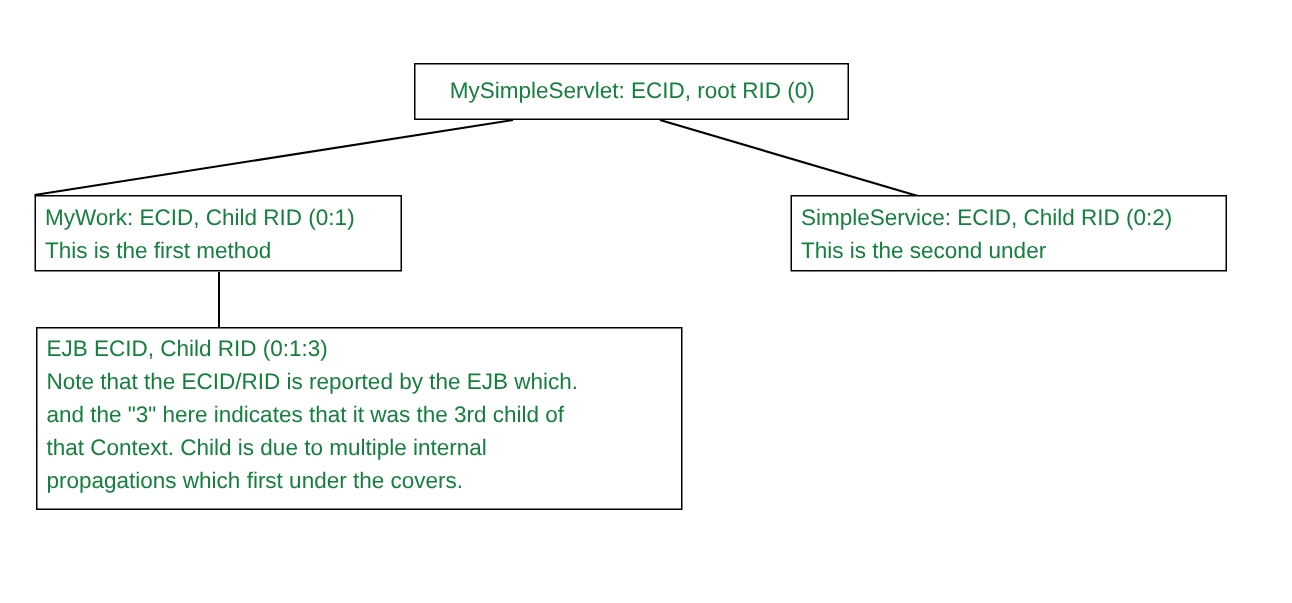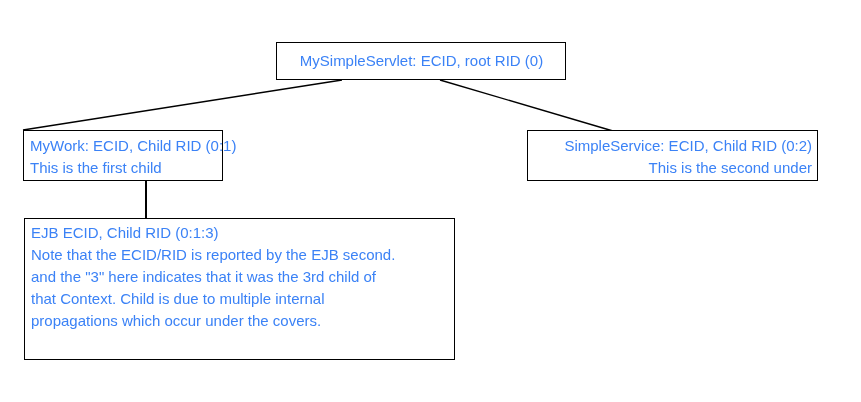--- a/index.html
+++ b/index.html
@@ -22,21 +22,21 @@
     top: 0;
     width: 861px;
     height: 402px;
     pointer-events: none;
   }
   .node {
     position: absolute;
     box-sizing: border-box;
     border: 1px solid #000000;
     background: #ffffff;
-    color: #3b82f6;
+    color: #15803d;
     font-size: 15px;
     line-height: 22px;
     padding: 3px 5px 3px 6px;
     white-space: nowrap;
   }
   .node .line {
     display: block;
     white-space: nowrap;
   }
   
@@ -45,68 +45,67 @@
     top: 42px;
     width: 290px;
     height: 38px;
     padding-top: 7px;
     text-align: center;
   }
   
   #node-mywork {
     left: 23px;
     top: 130px;
-    width: 200px;
+    width: 245px;
     height: 51px;
     padding-top: 4px;
   }
   
   #node-simpleservice {
     left: 527px;
     top: 130px;
     width: 291px;
     height: 51px;
     padding-top: 4px;
-    text-align: right;
   }
   
   #node-ejb {
     left: 24px;
     top: 218px;
     width: 431px;
-    height: 142px;
+    height: 122px;
     padding-top: 3px;
   }
 </style>
 </head>
 <body>
 
 <div id="canvas">
 
   <svg id="connectors" viewBox="0 0 861 402" width="861" height="402" xmlns="http://www.w3.org/2000/svg">
     <line x1="342" y1="80" x2="23" y2="130" stroke="#000000" stroke-width="1.4" shape-rendering="geometricPrecision"></line>
     <line x1="440" y1="80" x2="613" y2="131" stroke="#000000" stroke-width="1.4" shape-rendering="geometricPrecision"></line>
     <line x1="146" y1="181" x2="146" y2="218" stroke="#000000" stroke-width="1.4" shape-rendering="crispEdges"></line>
   </svg>
 
   <div class="node" id="node-root">
     <span class="line">MySimpleServlet: ECID, root RID (0)</span>
   </div>
 
   <div class="node" id="node-mywork">
     <span class="line">MyWork: ECID, Child RID (0:1)</span>
-    <span class="line">This is the first child</span>
+    <span class="line">This is the first method</span>
   </div>
 
   <div class="node" id="node-simpleservice">
     <span class="line">SimpleService: ECID, Child RID (0:2)</span>
     <span class="line">This is the second under</span>
   </div>
 
   <div class="node" id="node-ejb">
     <span class="line">EJB ECID, Child RID (0:1:3)</span>
-    <span class="line">Note that the ECID/RID is reported by the EJB second.</span>
+    <span class="line">Note that the ECID/RID is reported by the EJB which.</span>
     <span class="line">and the "3" here indicates that it was the 3rd child of</span>
     <span class="line">that Context. Child is due to multiple internal</span>
-    <span class="line">propagations which occur under the covers.</span>
+    <span class="line">propagations which first under the covers.</span>
   </div>
 
 </div>
 
 </body></html>

